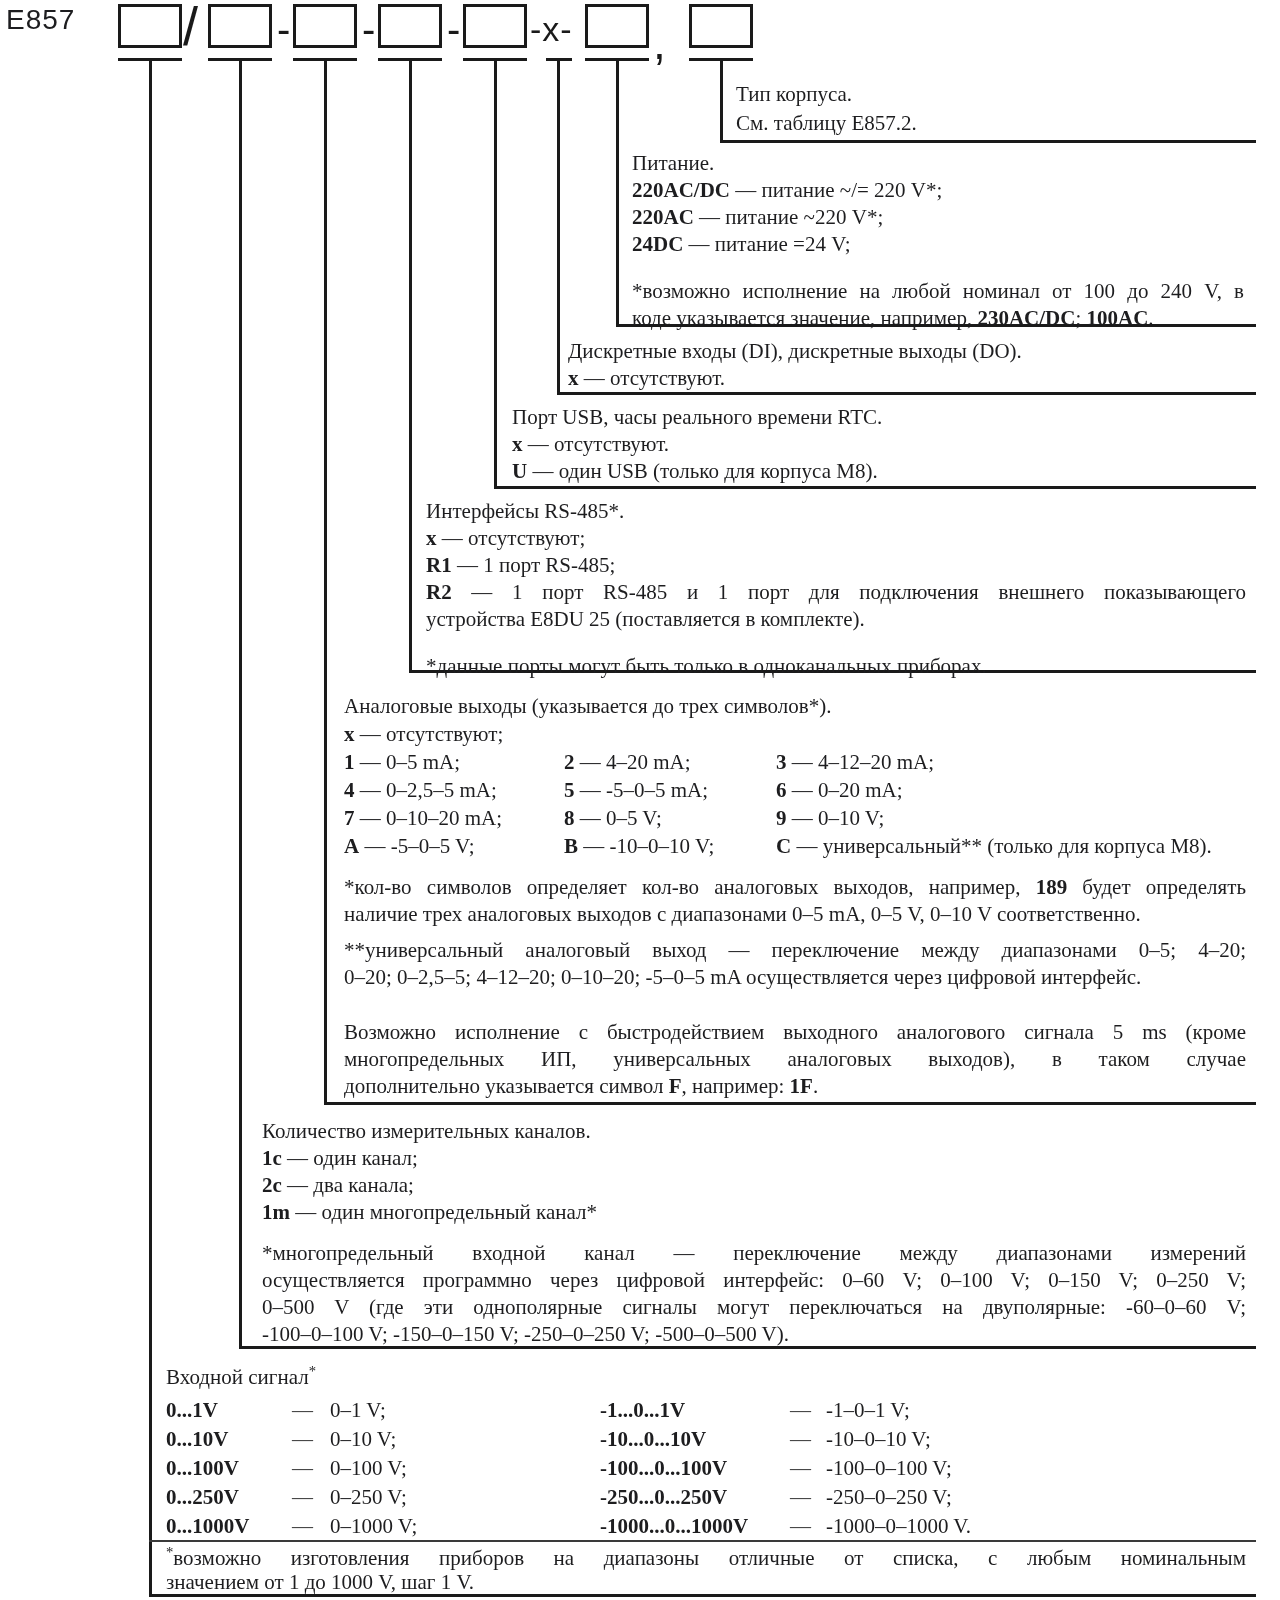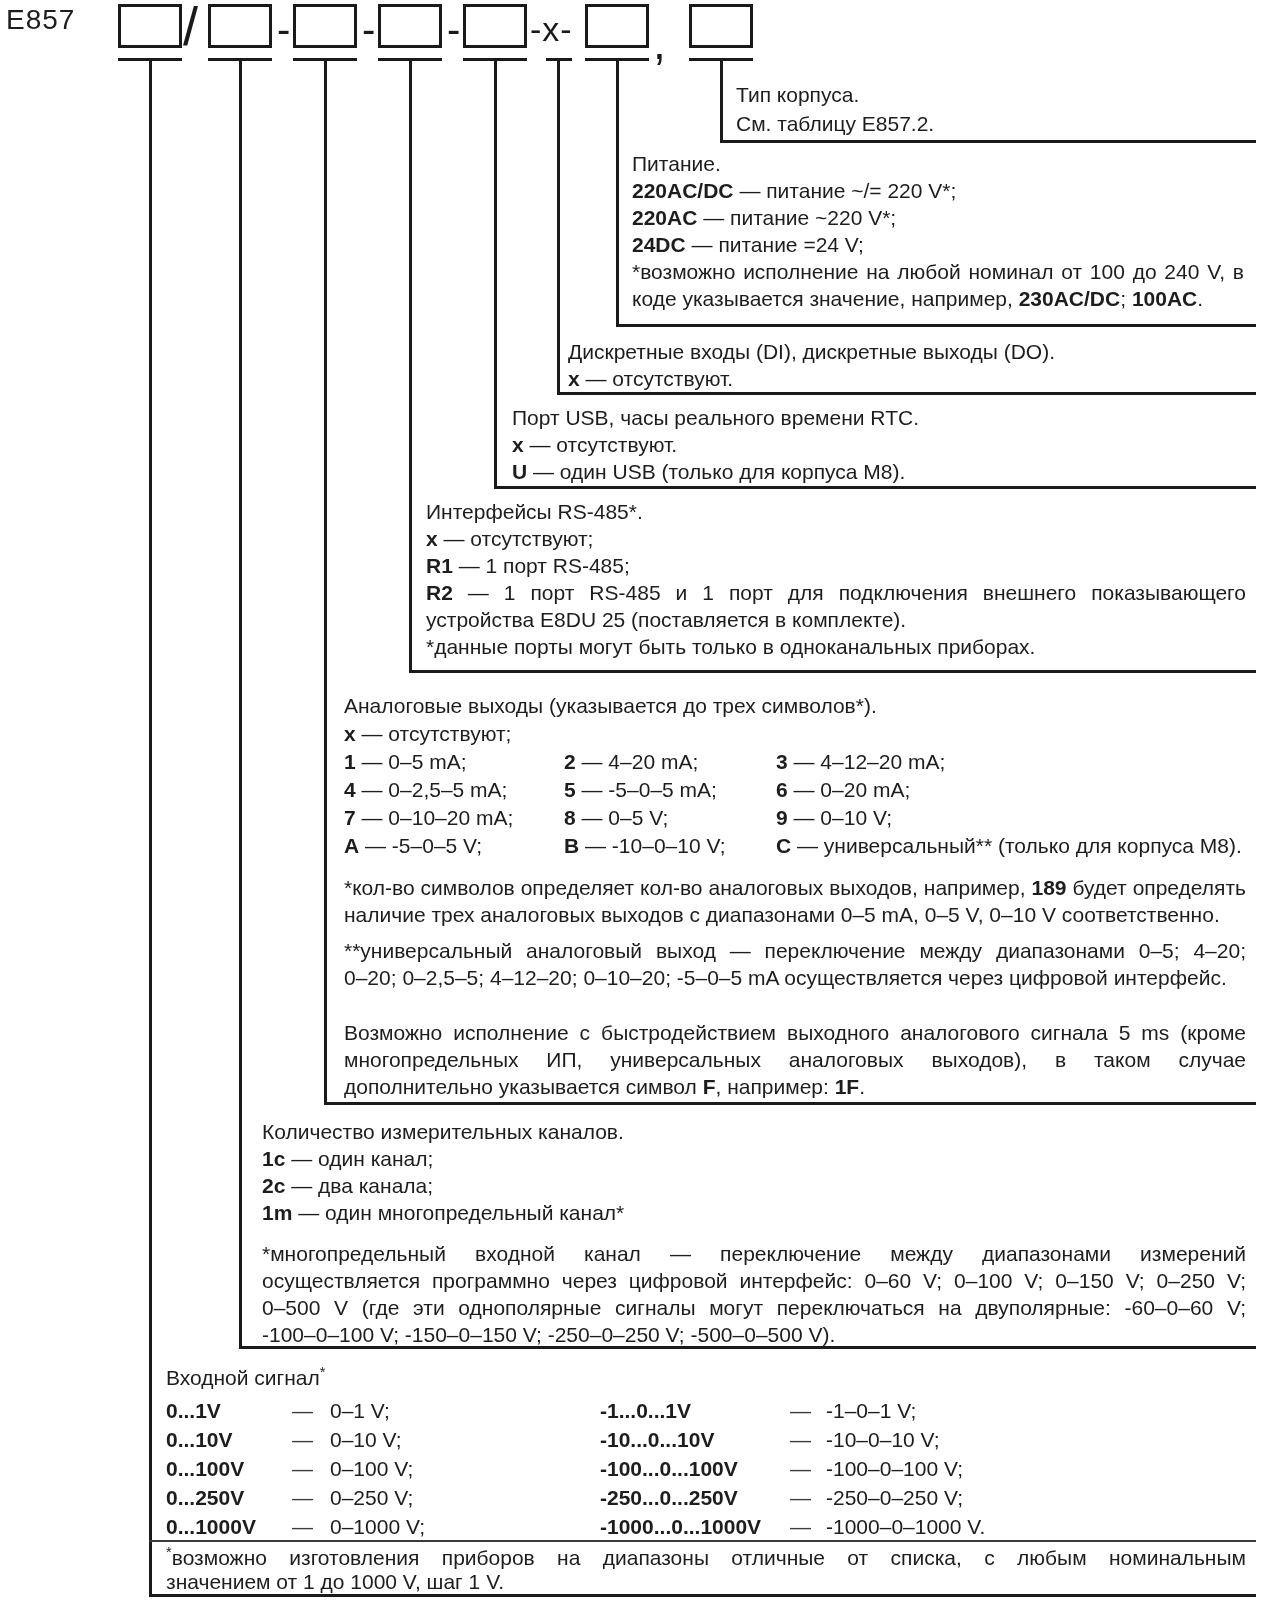--- a/index.html
+++ b/index.html
@@ -18,25 +18,25 @@
   }
   .sep { position:absolute; color:#1a1a1a; }
   .sep-slash { font-size:54px; top:-5px; font-weight:400; }
   .sep-dash  { font-size:40px; top:7px; }
   .sep-x     { font-size:34px; top:10px; letter-spacing:1px; }
   .sep-comma { font-size:46px; top:16px; }
   .vline, .hline { position:absolute; background:#1a1a1a; }
   .vline { width:3px; }
   .hline { height:3px; }
   .hline.thin { height:2px; background:#3a3a3a; }
-  .block { position:absolute; font-size:21px; line-height:27px; color:#1d1d1f; }
+  .block { position:absolute; font-size:21px; line-height:27px; color:#1d1d1f;font-family:Liberation Serif, serif; }
   .block .h { font-weight:400; }
   .block b { font-weight:700; }
   .mt9  { margin-top:9px; }
-  .mt12 { margin-top:0; }
+  .mt12 { margin-top:20px; }
   .mt14 { margin-top:14px; }
   .mt28 { margin-top:28px; }
   .jline { text-align:justify; text-align-last:justify; }
   .opt-grid {
     display:grid; grid-template-columns:220px 212px 1fr;
     line-height:28px;
   }
   .opt-grid .cell { white-space:nowrap; }
   .lh28 { line-height:28px; }
   .sig-grid {

